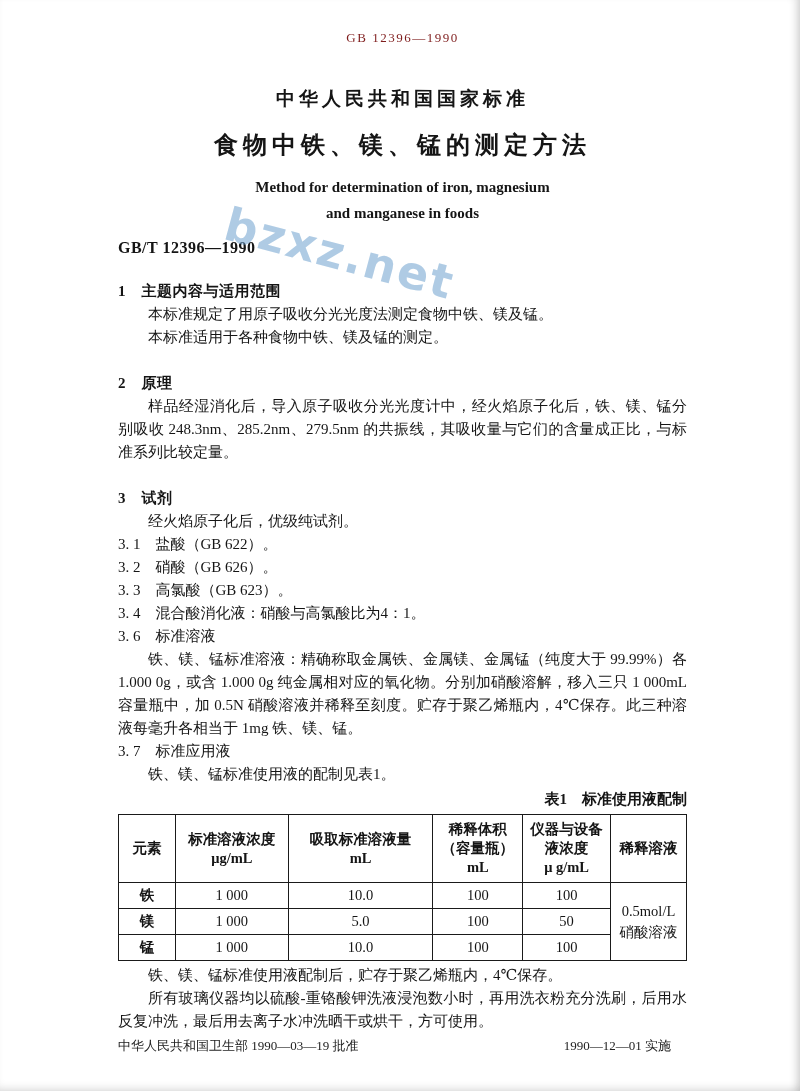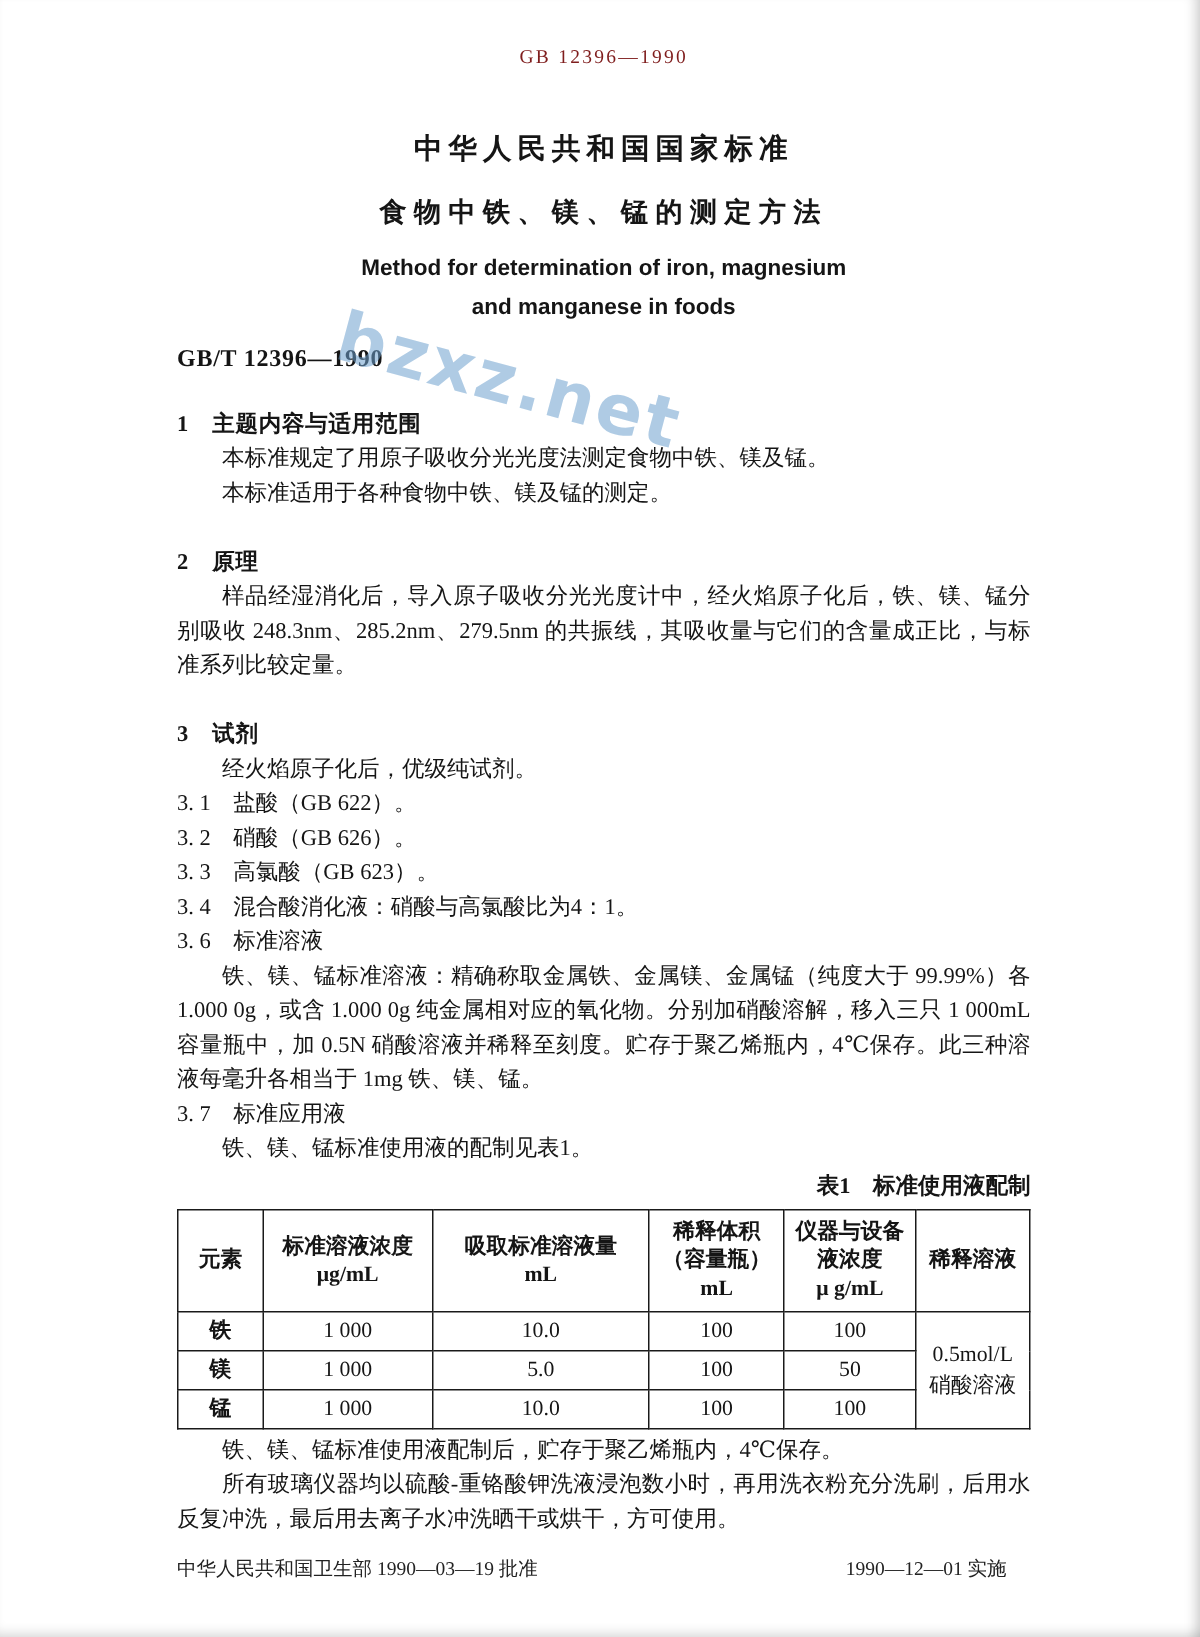--- a/index.html
+++ b/index.html
@@ -38,28 +38,28 @@
   .title-cn1 {
     margin-top:40px;
     text-align:center;
     font-size:19px;
     font-weight:bold;
     letter-spacing:4px;
   }
   .title-cn2 {
     margin-top:17px;
     text-align:center;
-    font-size:18px;
+    font-size:24px;
     font-weight:bold;
     letter-spacing:5px;
   }
   .title-en {
     margin-top:13px;
     text-align:center;
-    font-family:Liberation Sans, sans-serif;
+    font-family:Liberation Serif, serif;
     font-size:15px;
     font-weight:bold;
     line-height:26px;
   }
   .title-en + .title-en { margin-top:0; }
   .std-num {
     margin-top:13px;
     font-size:16px;
     font-weight:bold;
     letter-spacing:0.5px;

